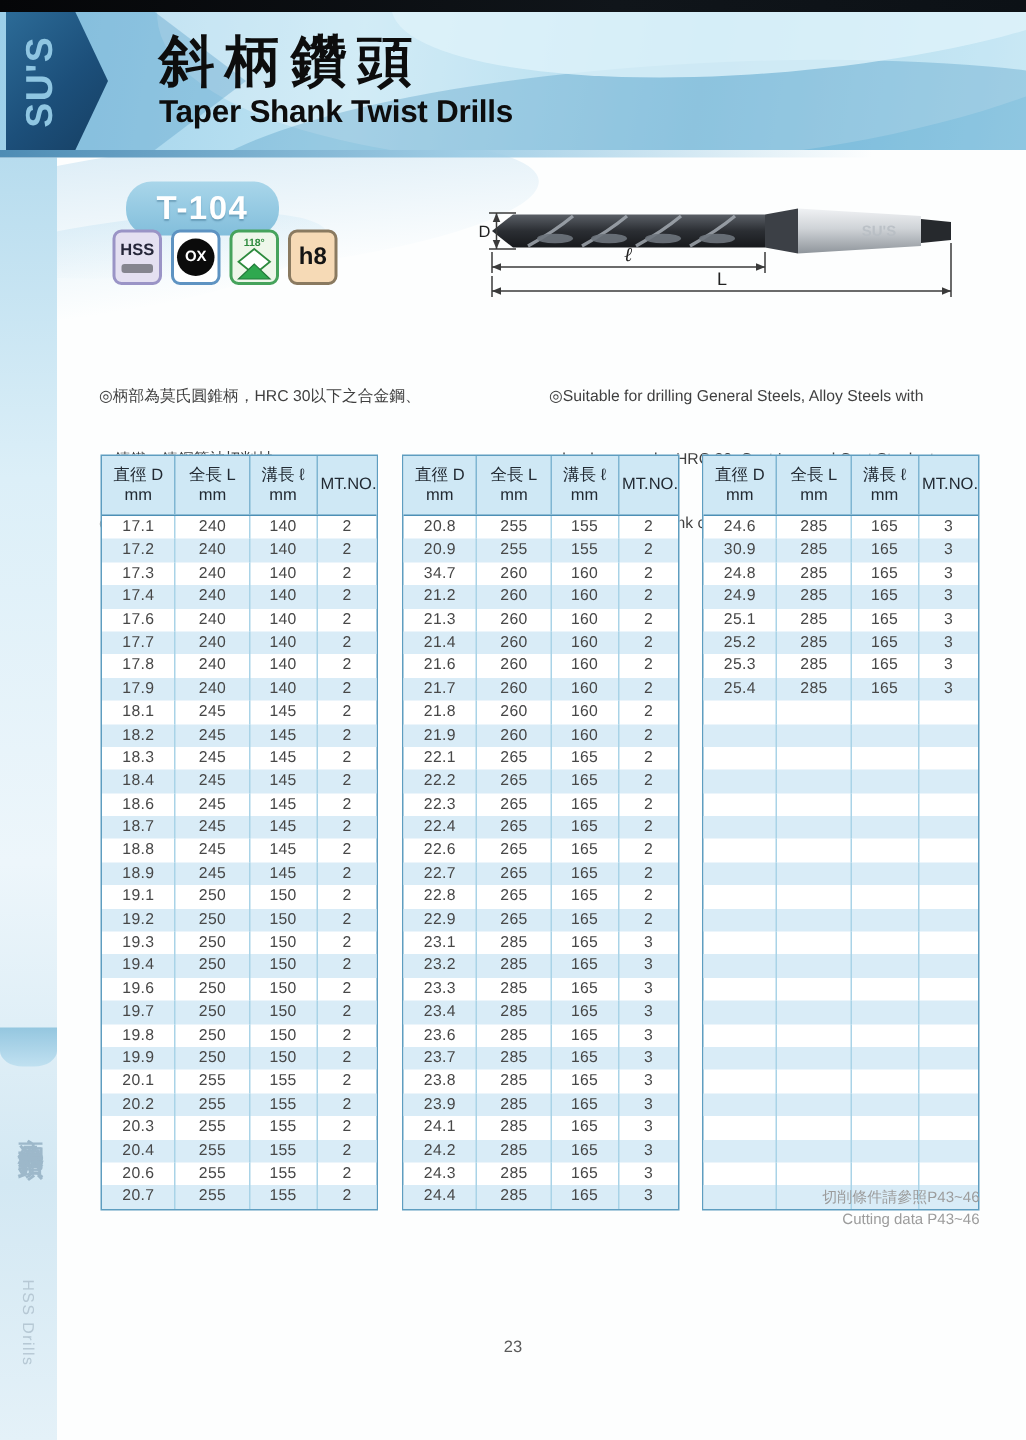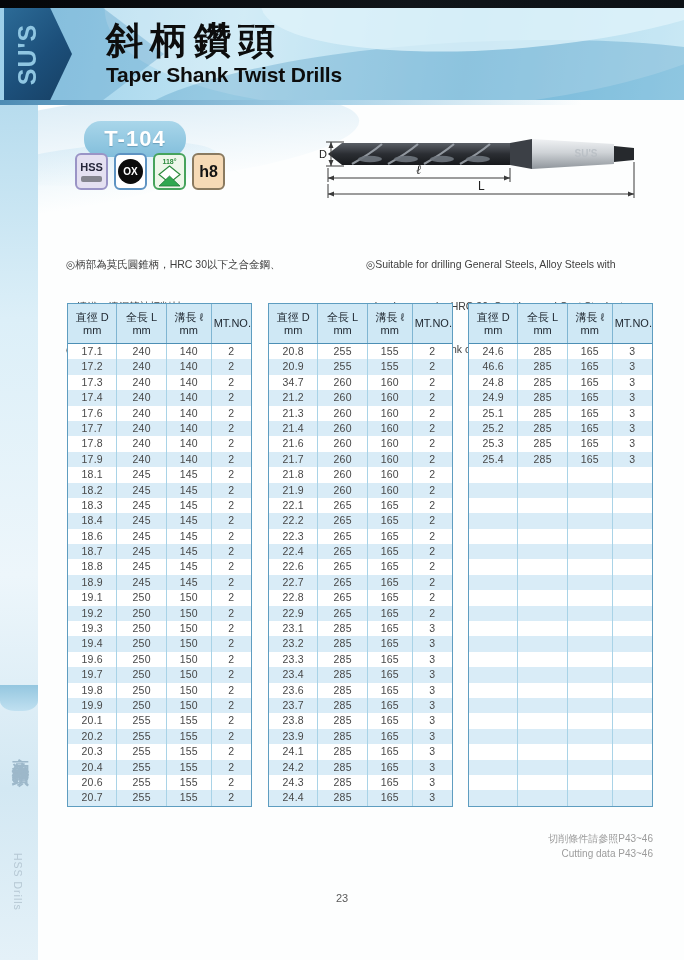--- a/index.html
+++ b/index.html
@@ -85,21 +85,21 @@
   .th { display:flex; flex-direction:column; align-items:center; justify-content:center; font-size:11px;
     color:#222a33; line-height:1.18; border-right:1px solid #7fb5d2; }
   .th:last-child { border-right:none;align-items:flex-end; }
   .trow { display:flex; height:15.4px; }
   .trow.alt { background:#d9ecf7; }
   .td { font-size:10.5px; color:#474747; text-align:center; line-height:15.4px; border-right:1px solid #a9d3e7; letter-spacing:.2px; }
   .td:last-child { border-right:none; }
   .c0 { width:27%; } .c1 { width:27%; } .c2 { width:24.5%; } .c3 { width:21.5%; }
 
   
-  .footnote { position:absolute; left:418px; top:832px; width:235px; text-align:right; font-size:10px;
+  .footnote { position:absolute; left:418px; top:792px; width:235px; text-align:right; font-size:10px;
     color:#9c9c9c; line-height:1.45; z-index:2; }
   .page-num { position:absolute; left:0; top:892px; width:684px; text-align:center; font-size:11px; color:#5a5a5a; z-index:2; }
 </style>
 </head>
 <body>
 
 <div class="page">
 
   <div class="top-bar"></div>
 
@@ -636,21 +636,21 @@
           <div>MT.NO.</div>
         </div>
       </div>
       <div class="trow">
         <div class="td c0">24.6</div>
         <div class="td c1">285</div>
         <div class="td c2">165</div>
         <div class="td c3">3</div>
       </div>
       <div class="trow alt">
-        <div class="td c0">46.6</div>
+        <div class="td c0">30.9</div>
         <div class="td c1">285</div>
         <div class="td c2">165</div>
         <div class="td c3">3</div>
       </div>
       <div class="trow">
         <div class="td c0">24.8</div>
         <div class="td c1">285</div>
         <div class="td c2">165</div>
         <div class="td c3">3</div>
       </div>

